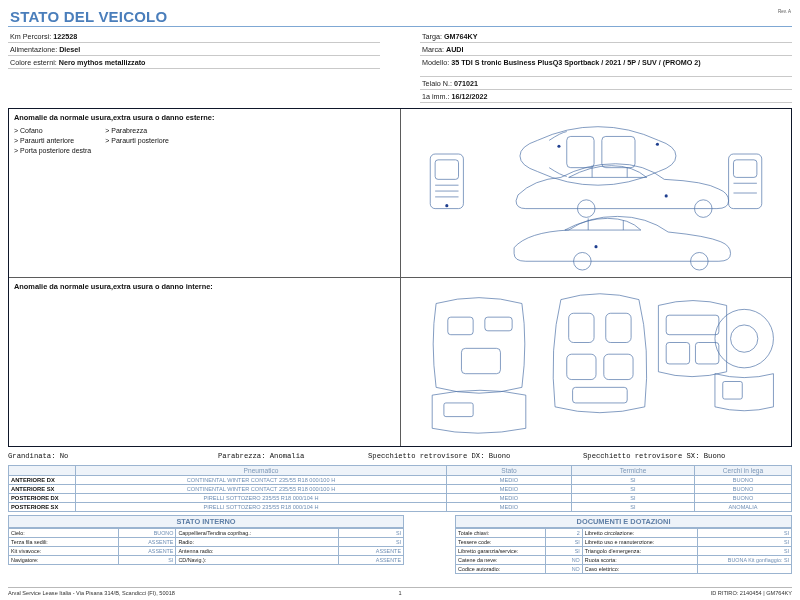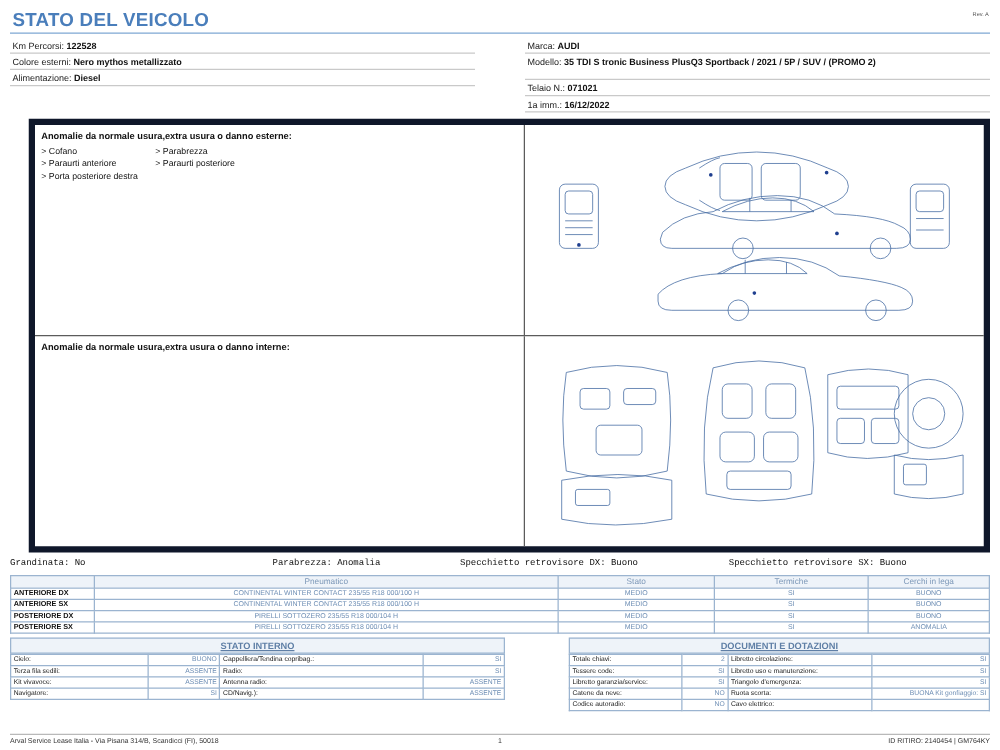--- a/index.html
+++ b/index.html
@@ -22,21 +22,21 @@
   
   .info{display:flex;width:100%;font-size:7.2px;gap:40px;}
   .info-col{flex:1;}
   .info-col.left{max-width:392px;}
   .info-row{border-bottom:1px solid #c9c9c9;padding:1.5px 2px 1.5px 2px;line-height:1.25;}
   .info-row.tall{min-height:17px;}
   .lbl{color:#222;}
   .val{font-weight:bold;color:#111;}
 
   
-  .mainbox{border:5px solid #0f172a;margin-top:5px;margin-left:15px;}
+  .mainbox{border:1px solid #0f172a;margin-top:5px;}
   .sec{display:flex;}
   .sec + .sec{border-top:1px solid #5b5b5b;}
   .sec-left{width:392px;box-sizing:border-box;border-right:1px solid #5b5b5b;padding:4px 5px;}
   .sec-right{flex:1;position:relative;}
   .sec-title{font-size:7.4px;font-weight:bold;color:#111;margin-bottom:4px;}
   .dmg{display:flex;gap:14px;font-size:7px;color:#111;}
   .dmg ul{list-style:none;margin:0;padding:0;}
   .dmg li{line-height:1.45;}
   .dmg li:before{content:"> ";}
   .h-ext{height:168px;}
@@ -62,21 +62,21 @@
   .tyres td.stato{width:120px;text-align:center;color:#6f8fb5;}
   .tyres td.term{width:118px;text-align:center;color:#6f8fb5;}
   .tyres td.cerchi{width:92px;text-align:center;color:#6f8fb5;}
 
   
   .bottom{display:flex;gap:0;margin-top:3px;}
   .bl{width:396px;}
   .br{flex:1;margin-left:4px;padding-left:47px;}
   .btitle{
     border:1px solid #9bb4d0;background:#eef3f9;color:#5f7fa6;
-    font-size:7.4px;font-weight:bold;text-align:center;padding:1px 0;text-decoration:underline;
+    font-size:7.4px;font-weight:bold;text-align:center;padding:1px 0;
   }
   .bt{table-layout:fixed;}
   .bt td{border:1px solid #9bb4d0;padding:1px 2px;font-size:5.4px;}
   .bt td.k{color:#222;}
   .bt td.v{text-align:right;color:#6f8fb5;}
   .v.red{color:#c06060;}
 
   
   .footer{position:absolute;left:8px;right:8px;bottom:4px;border-top:1px solid #b9b9b9;padding-top:2px;
     display:flex;justify-content:space-between;font-size:5.6px;color:#333;}
@@ -91,29 +91,33 @@
   <div class="title">STATO DEL VEICOLO</div>
   <div class="hr-blue"></div>
 
   <div class="info">
     <div class="info-col left">
       <div class="info-row">
         <span class="lbl">Km Percorsi:</span>
         <span class="val">122528</span>
       </div>
       <div class="info-row">
+        <span class="lbl">Alimentazione:</span>
+        <span class="val">Diesel</span>
+      </div>
+      <div class="info-row">
         <span class="lbl">Colore esterni:</span>
         <span class="val">Nero mythos metallizzato</span>
       </div>
-      <div class="info-row">
-        <span class="lbl">Alimentazione:</span>
-        <span class="val">Diesel</span>
-      </div>
     </div>
     <div class="info-col">
+      <div class="info-row">
+        <span class="lbl">Targa:</span>
+        <span class="val">GM764KY</span>
+      </div>
       <div class="info-row">
         <span class="lbl">Marca:</span>
         <span class="val">AUDI</span>
       </div>
       <div class="info-row tall">
         <span class="lbl">Modello:</span>
         <span class="val">35 TDI S tronic Business PlusQ3 Sportback / 2021 / 5P / SUV / (PROMO 2)</span>
       </div>
       <div class="info-row">
         <span class="lbl">Telaio N.:</span>

